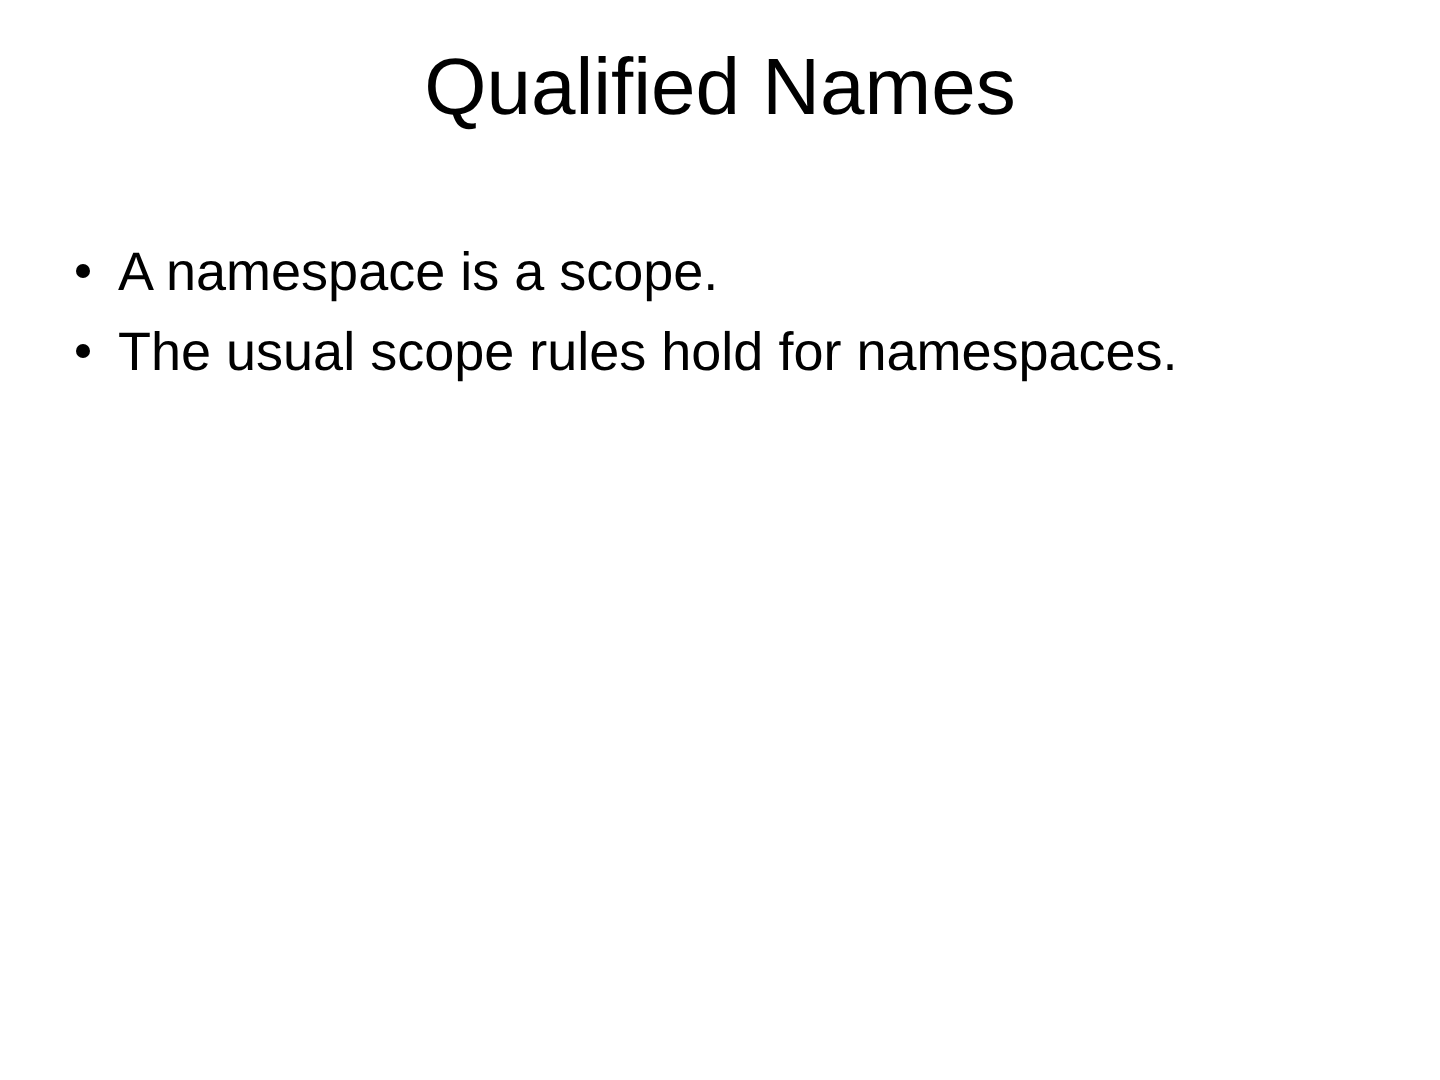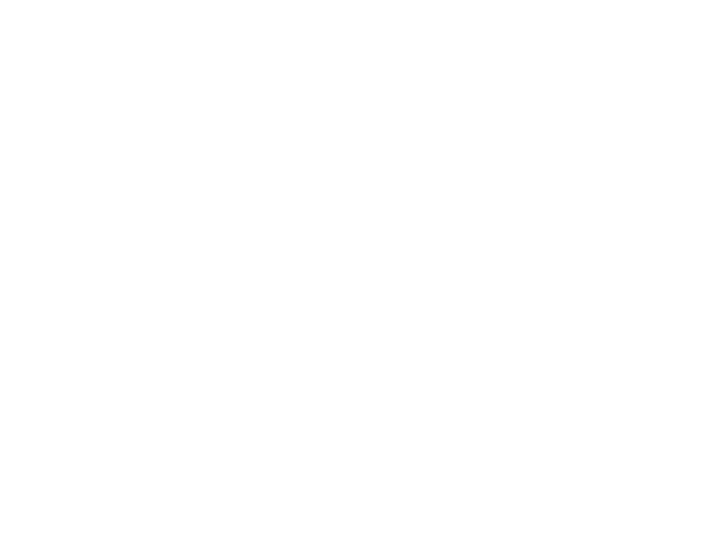--- a/index.html
+++ b/index.html
@@ -8,15 +8,24 @@
     .title { position: absolute; top: 22px; left: 0; width: 720px; text-align: center; font-size: 40px; font-weight: 400; }
     .body { position: absolute; top: 120px; left: 38px; width: 640px; }
     .bullet { display: flex; align-items: flex-start; margin-bottom: 6px; font-size: 27px; line-height: 1.25; }
     .dot { flex: 0 0 auto; margin-right: 14px; margin-top: 12px; width: 7px; height: 7px; border-radius: 50%; background: #000; }
     .text { flex: 1 1 auto; }
   </style>
 </head>
 <body>
 
 <div class="slide">
+  <h1 class="title">Qualified Names</h1>
   <div class="body">
+    <div class="bullet">
+      <span class="dot"></span>
+      <span class="text">A namespace is a scope.</span>
+    </div>
+    <div class="bullet">
+      <span class="dot"></span>
+      <span class="text">The usual scope rules hold for namespaces.</span>
+    </div>
   </div>
 </div>
 
 </body></html>

